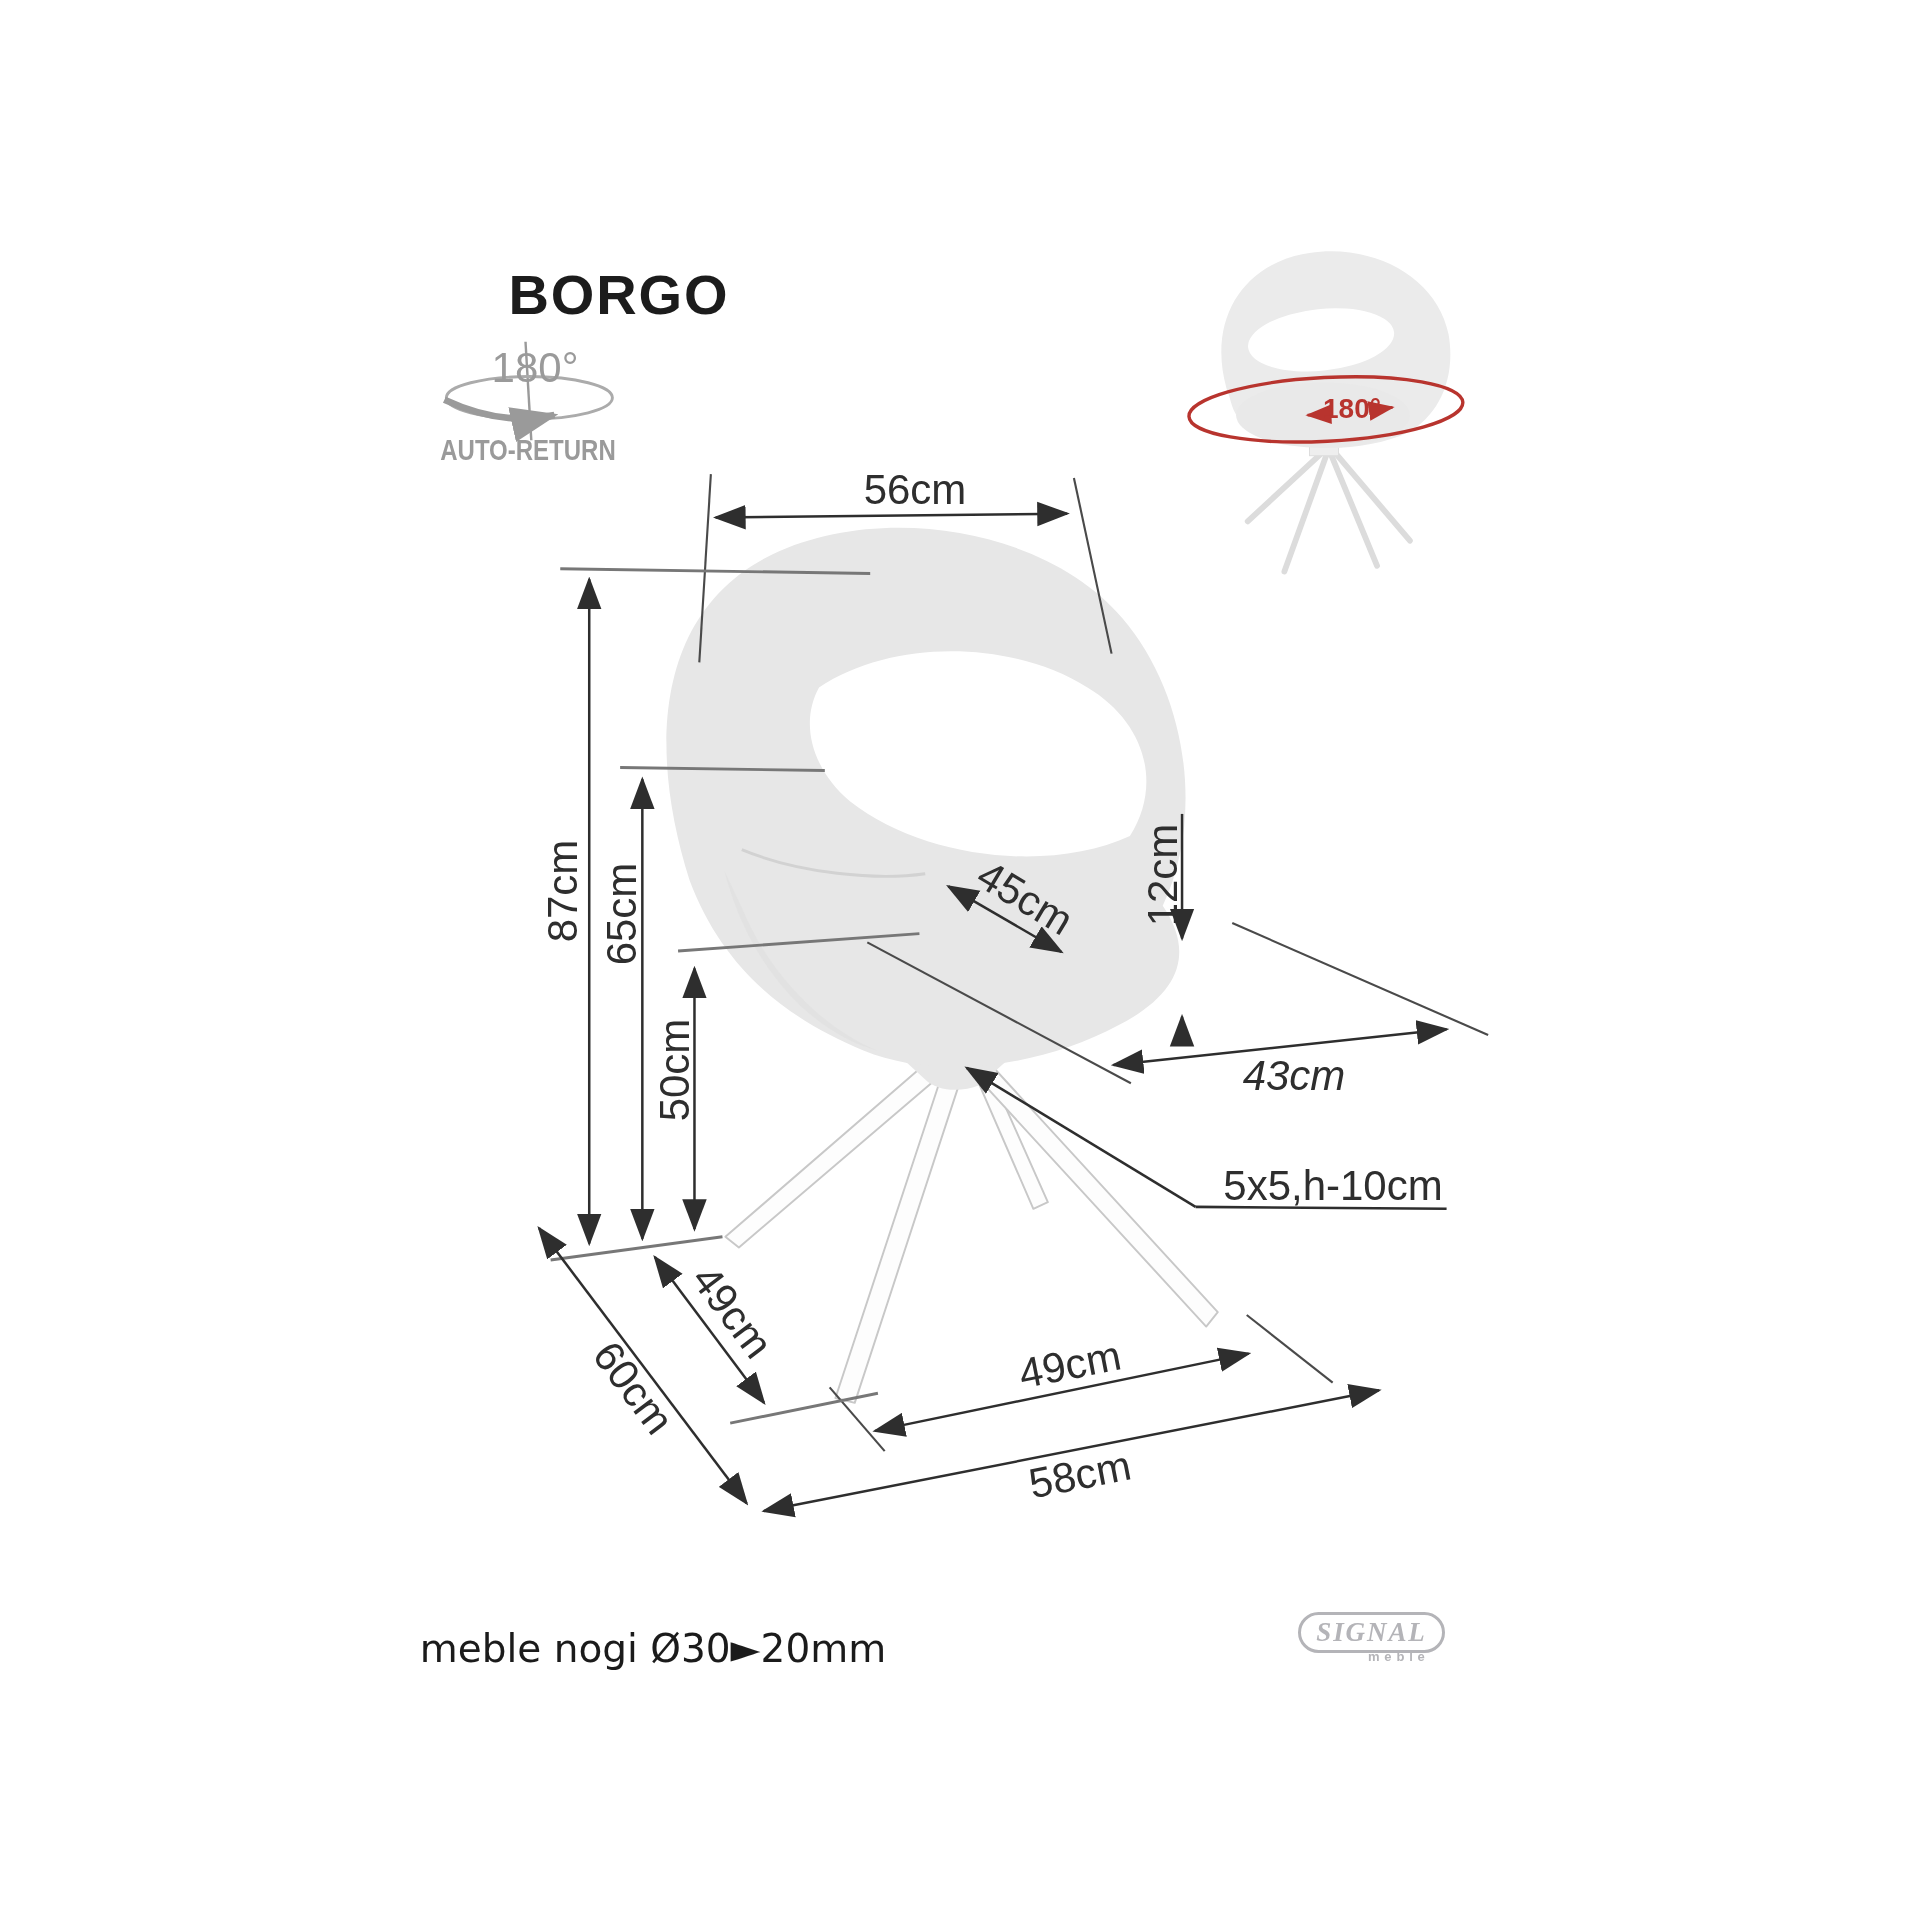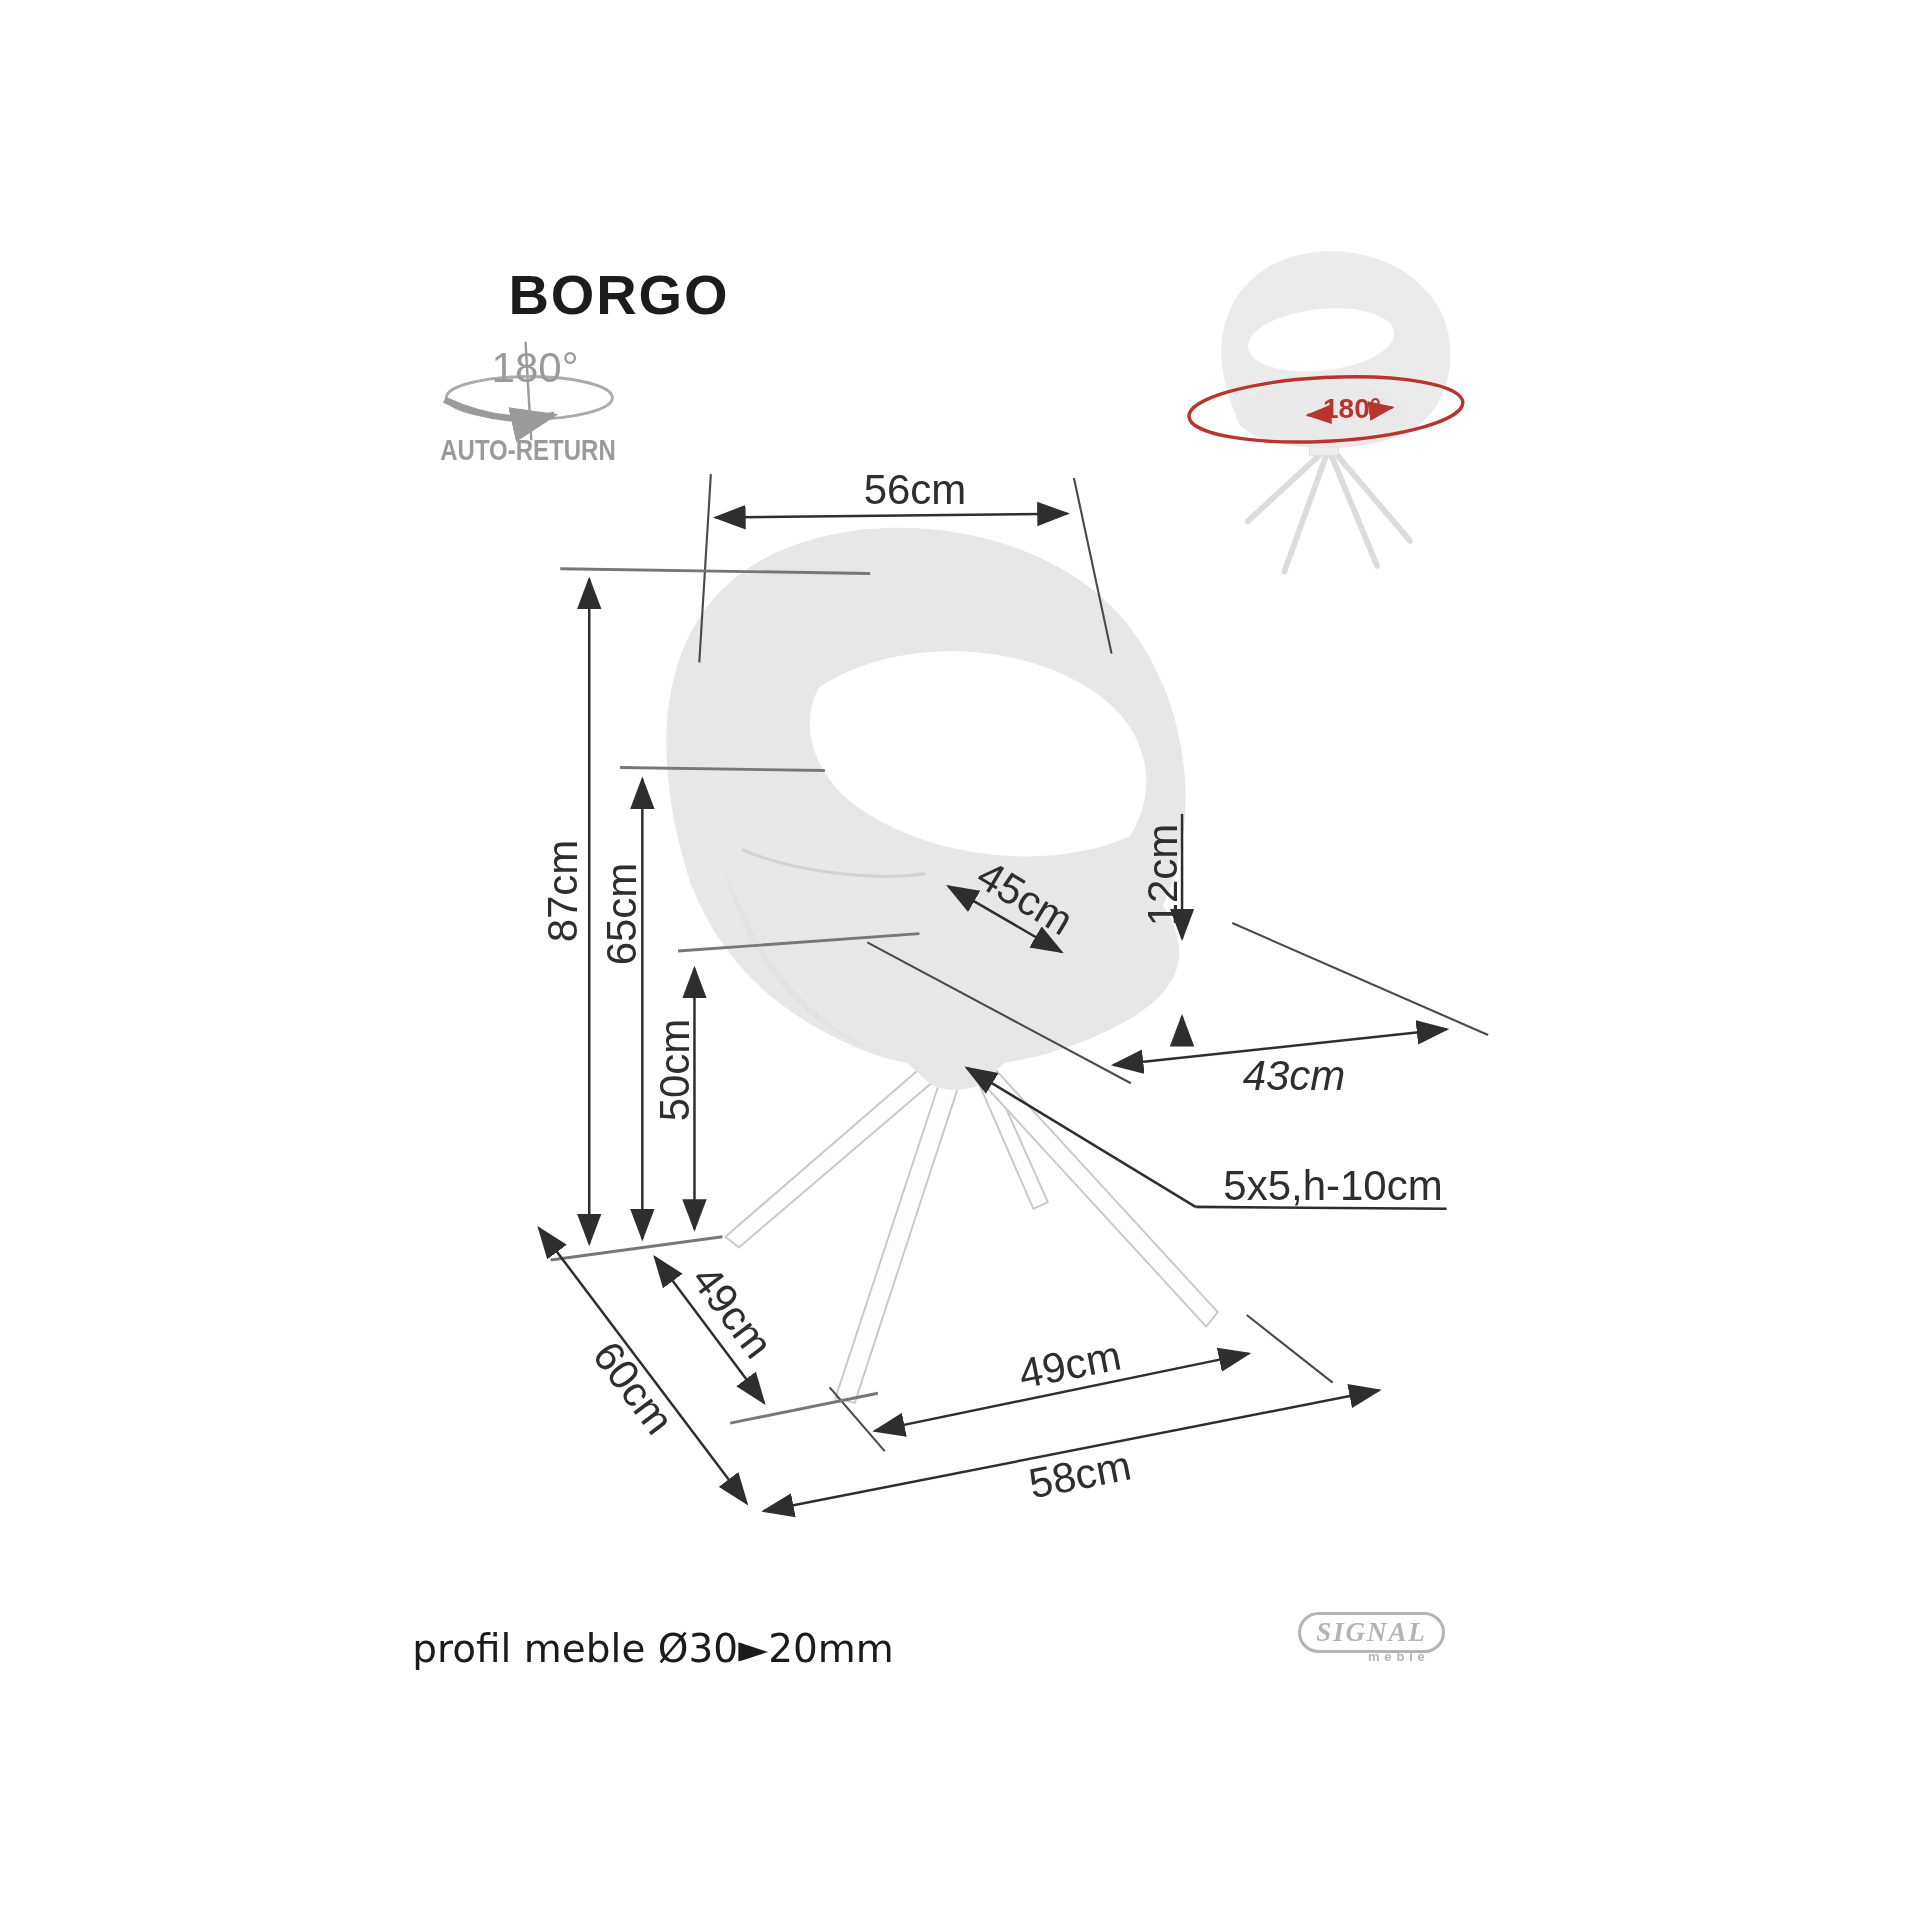--- a/index.html
+++ b/index.html
@@ -155,21 +155,21 @@
   <div class="label" style="left:667px;top:1070px;--r:-90deg;">50cm</div>
   <div class="label" style="left:1017px;top:898px;--r:31deg;">45cm</div>
   <div class="label" style="left:1155px;top:875px;--r:-90deg;">12cm</div>
   <div class="label" style="left:1286px;top:1076px;font-style:italic;">43cm</div>
   <div class="label" style="left:1325px;top:1186px;">5x5,h-10cm</div>
   <div class="label" style="left:724px;top:1312px;--r:53deg;">49cm</div>
   <div class="label" style="left:625px;top:1388px;--r:53deg;">60cm</div>
   <div class="label" style="left:1062px;top:1365px;--r:-11deg;">49cm</div>
   <div class="label" style="left:1072px;top:1475px;--r:-11deg;">58cm</div>
 
-  <div class="label footer" style="left:645px;top:1648px;">profil meble Ø30►20mm</div>
+  <div class="label footer" style="left:645px;top:1648px;">meble nogi Ø30►20mm</div>
 
   <div class="brand-pill">
     <span class="brand-name">SIGNAL</span>
   </div>
   <div class="brand-sub">meble</div>
 
 </div>
 
 
 </body></html>

